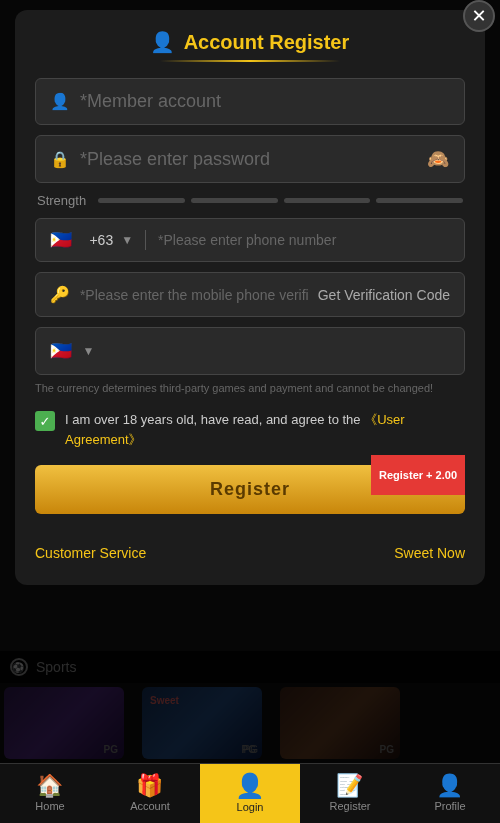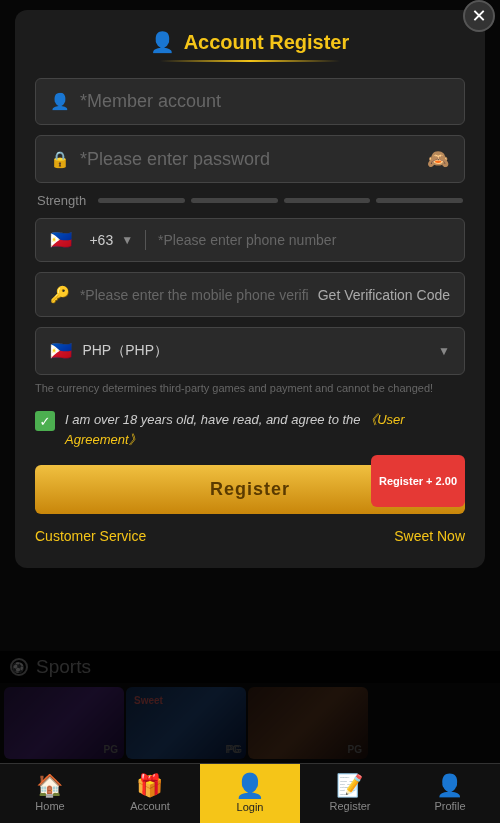--- a/index.html
+++ b/index.html
@@ -15,21 +15,21 @@
     
     .bg-games {
       position: absolute;
       bottom: 60px;
       left: 0;
       right: 0;
       height: 80px;
       background: #111;
       display: flex;
       align-items: center;
-      gap: 2px;
+      gap: 18px;
       padding: 0 4px;
       overflow: hidden;
     }
     .bg-game-thumb {
       width: 120px;
       height: 72px;
       border-radius: 6px;
       background: linear-gradient(135deg, #2a1a4a 0%, #3d2060 50%, #1a1a3a 100%);
       flex-shrink: 0;
       position: relative;
@@ -339,40 +339,39 @@
       margin-top: 1px;
     }
     .checkbox-check {
       color: white;
       font-size: 13px;
     }
     .checkbox-text {
       color: #ccc;
       font-size: 13px;
       line-height: 1.5;
-      font-style: italic;
     }
     .agreement-link {
       color: #f5c518;
     }
 
     
     .register-btn-wrap {
       position: relative;
       margin-bottom: 14px;
     }
     .register-badge {
       position: absolute;
       top: -10px;
       right: 0;
       background: #e53935;
       color: white;
       font-size: 11px;
-      padding: 20px 8px;
-      border-radius: 6px;
+      padding: 14px 8px;
+      border-radius: 0;
       font-weight: bold;
       text-align: right;
     }
     .register-btn {
       width: 100%;
       padding: 14px;
       background: linear-gradient(180deg, #f0c040 0%, #c8860a 100%);
       border: none;
       border-radius: 6px;
       color: #5a3a00;
@@ -385,39 +384,40 @@
     
     .bottom-links {
       display: flex;
       justify-content: space-between;
       align-items: center;
     }
     .bottom-link {
       color: #f5c518;
       font-size: 14px;
       cursor: pointer;
+      margin-top: 17px;
     }
   </style>
 </head>
 <body>
 
 <div class="bg-games">
   <div class="bg-game-thumb" style="background: linear-gradient(135deg, #3a2060 0%, #5a3090 50%, #2a1050 100%);">
   </div>
   <div class="bg-game-thumb" style="background: linear-gradient(135deg, #1a3a6a 0%, #2a5a9a 50%, #0a2050 100%);">
     <div style="position:absolute;top:8px;left:8px;color:#ff6b6b;font-size:10px;font-weight:bold;">Sweet</div>
     <div style="position:absolute;bottom:4px;right:4px;color:#888;font-size:10px;margin-top:9px;">PG</div>
   </div>
   <div class="bg-game-thumb" style="background: linear-gradient(135deg, #4a2a1a 0%, #7a4a2a 50%, #2a1510 100%);">
   </div>
 </div>
 
 <div class="sports-bar">
   <div class="sports-icon">⚽</div>
-  <span style="color:#aaa;font-size:19px;">Sports</span>
+  <span style="color:#aaa;font-size:14px;">Sports</span>
 </div>
 
 <div class="bottom-nav">
   <div class="nav-item">
     <span class="nav-icon">🏠</span>
     <span>Home</span>
   </div>
   <div class="nav-item">
     <span class="nav-icon">🎁</span>
     <span>Account</span>
@@ -479,21 +479,20 @@
     </div>
 
     <div class="verif-field">
       <span class="field-icon">🔑</span>
       <input type="text" class="verif-input" placeholder="*Please enter the mobile phone verification code" style="">
       <span class="get-code-btn">Get Verification Code</span>
     </div>
 
     <div class="currency-field">
       <span class="flag-emoji">🇵🇭</span>
-      <span class="currency-text">PHP（PHP）</span>
       <span class="chevron">▼</span>
     </div>
 
     <div class="currency-note">The currency determines third-party games and payment and cannot be changed!</div>
 
     <div class="checkbox-row">
       <div class="checkbox-box">
         <span class="checkbox-check">✓</span>
       </div>
       <div class="checkbox-text">

